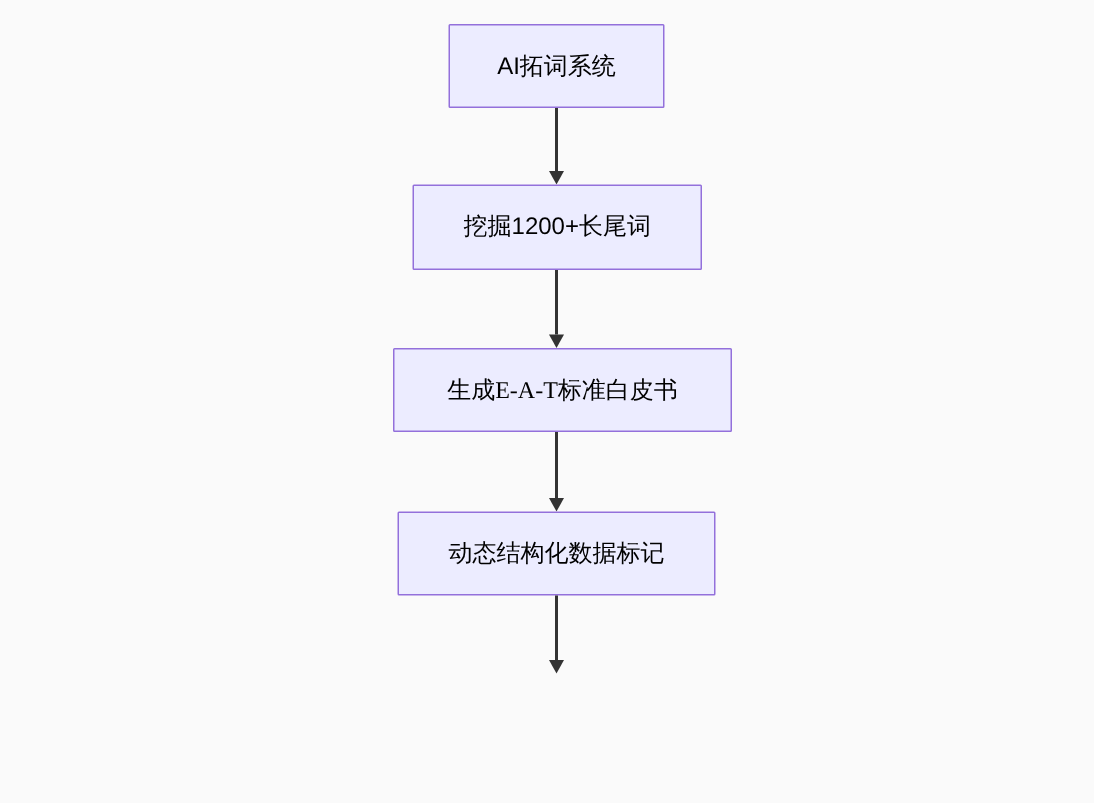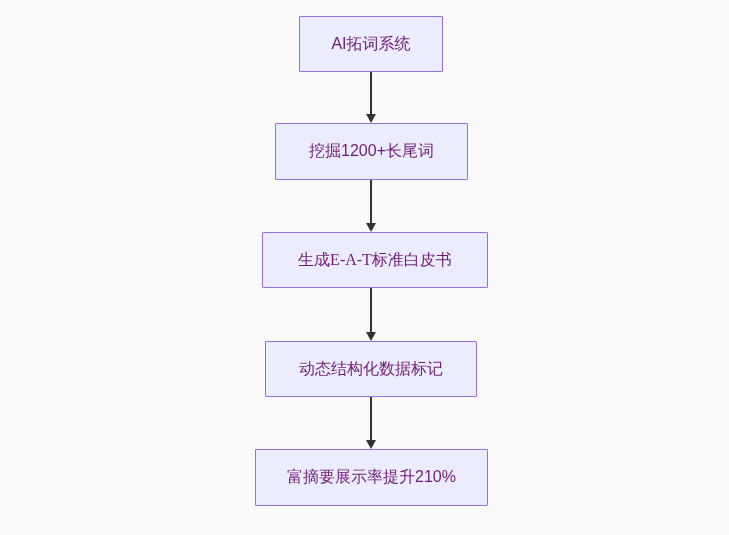--- a/index.html
+++ b/index.html
@@ -18,21 +18,21 @@
     width: 729px;
     height: 535px;
     background: #fafafa;
   }
   .node {
     position: absolute;
     box-sizing: border-box;
     background: #ececff;
     border: 1.5px solid #9370db;
     border-radius: 1px;
-    color: #701a75;
+    color: #000000;
     font-size: 16px;
     display: flex;
     align-items: center;
     justify-content: center;
     text-align: center;
     white-space: nowrap;
   }
   .node-1 { left: 299px; top: 16px;  width: 144px; height: 56px; }
   .node-2 { left: 275px; top: 123px; width: 193px; height: 57px; justify-content: center; }
   .node-3 { left: 262px; top: 232px; width: 226px; height: 56px; font-family: Liberation Serif, serif; }
@@ -99,17 +99,14 @@
 
   <div class="node node-4">
     <span>动态结构化数据标记</span>
   </div>
 
   <div class="edge edge-4">
     <div class="edge-line"></div>
     <div class="edge-head"></div>
   </div>
 
-  <div class="node node-5">
-    <span>富摘要展示率提升210%</span>
-  </div>
 
 </div>
 
 </body></html>

